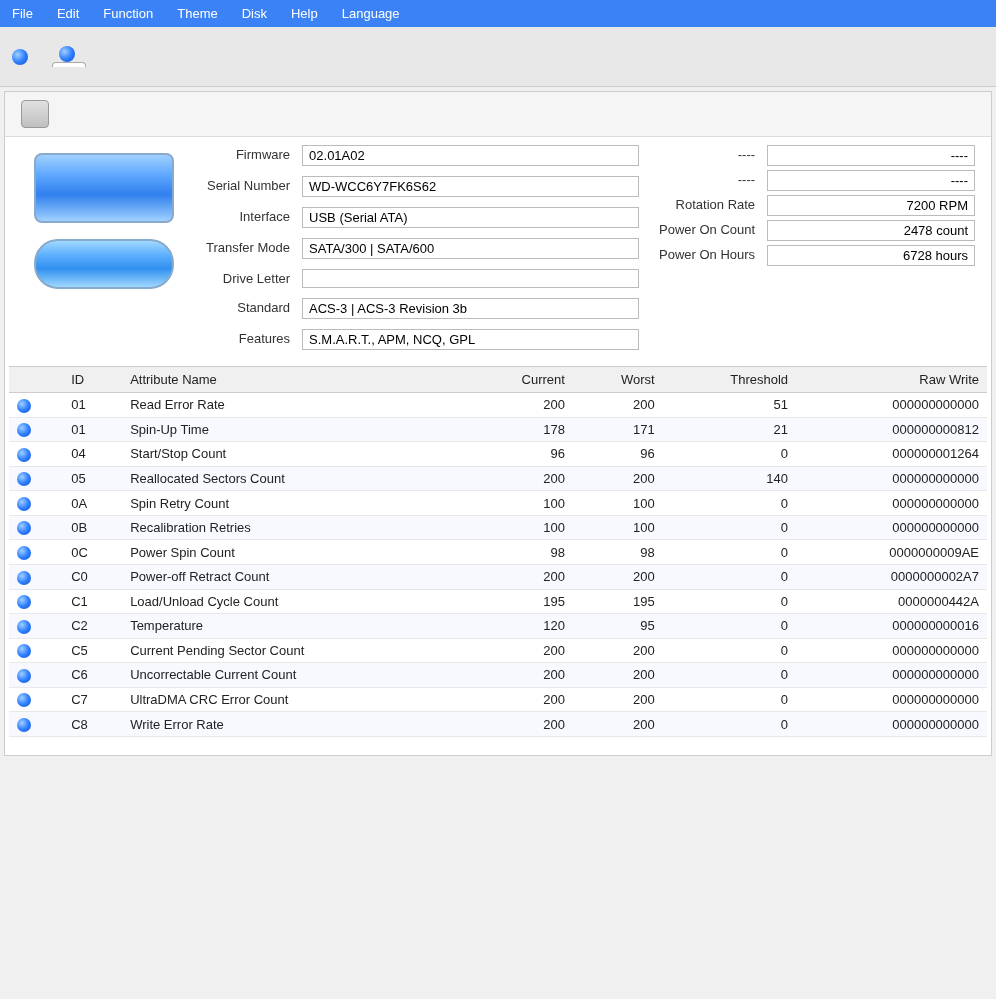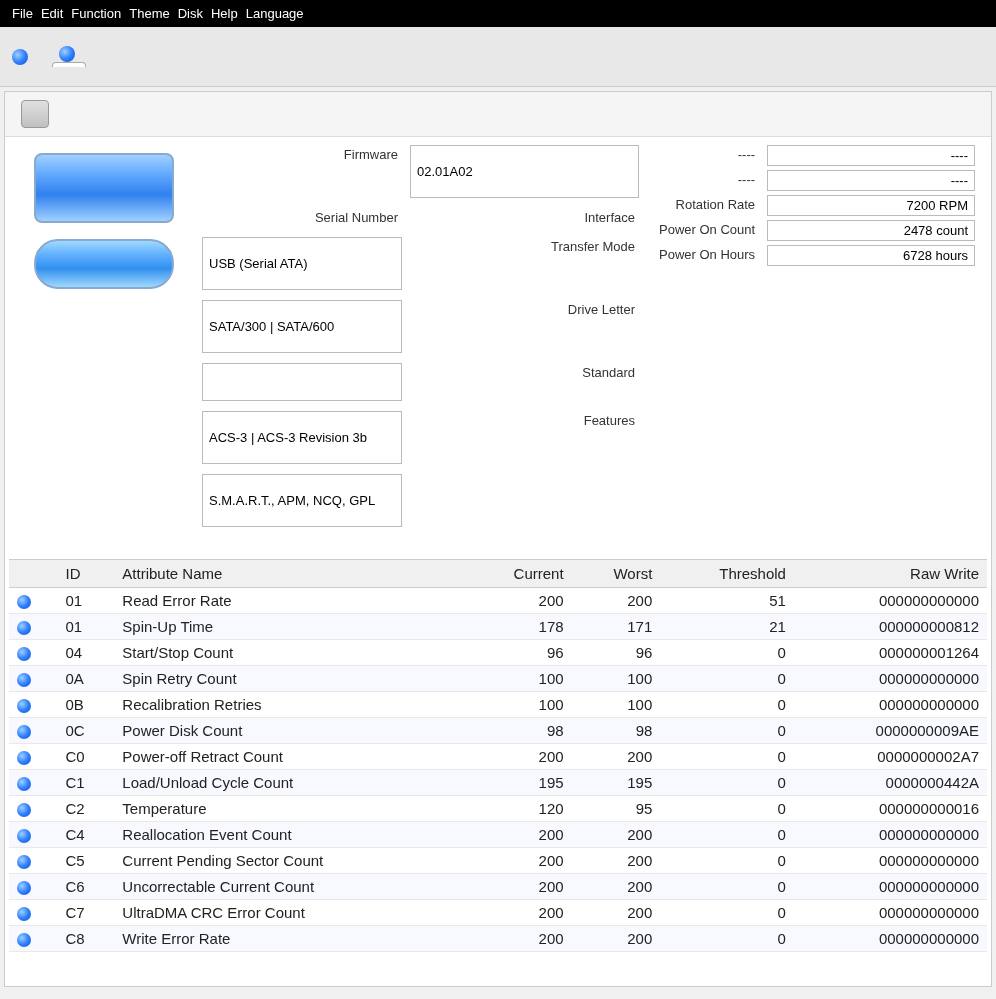--- a/index.html
+++ b/index.html
@@ -7,24 +7,25 @@
       font-family: 'Segoe UI', Tahoma, sans-serif;
       font-size: 13px;
       background: #f0f0f0;
       width: 996px;
       min-height: 999px;
       overflow: hidden;
     }
 
     
     #menubar {
-      background: #000000;
+      background: #3b82f6;
       display: flex;
       align-items: flex-end;
       padding: 4px 8px;
+      gap: 16px;
     }
     .menu-item {
       color: white;
       font-size: 13px;
       cursor: pointer;
       padding: 2px 4px;
     }
 
     
     #topbar {
@@ -166,21 +167,21 @@
     }
     .field-label {
       text-align: right;
       color: #333;
       padding: 2px 4px;
       white-space: nowrap;
     }
     .field-value {
       background: white;
       border: 1px solid #bbb;
-      padding: 18px 6px;
+      padding: 2px 6px;
       color: #000;
       min-width: 200px;
     }
 
     #right-panel {
       width: 320px;
       flex-shrink: 0;
       display: grid;
       grid-template-columns: auto 1fr;
       gap: 4px 8px;
@@ -196,23 +197,23 @@
     .right-field-value {
       background: white;
       border: 1px solid #bbb;
       padding: 2px 6px;
       text-align: right;
     }
 
     
     #smart-table {
       width: calc(100% - 8px);
-      margin: 24px 4px;
+      margin: 8px 4px;
       border-collapse: collapse;
-      font-size: 15px;
+      font-size: 13px;
     }
     #smart-table thead tr {
       background: #f0f0f0;
       border-top: 1px solid #ccc;
       border-bottom: 1px solid #ccc;
     }
     #smart-table thead th {
       padding: 5px 8px;
       text-align: left;
       font-weight: normal;
@@ -282,20 +283,21 @@
       <div id="health-label"></div>
       <div class="health-badge"></div>
       <div id="temp-label"></div>
       <div class="temp-badge"></div>
     </div>
 
     <div id="center-panel">
     <div class="field-label">Firmware</div>
         <div class="field-value">02.01A02</div>
         <div class="field-label">Serial Number</div>
+        <div class="field-value">WD-WCC6Y7FK6S62</div>
         <div class="field-label">Interface</div>
         <div class="field-value">USB (Serial ATA)</div>
         <div class="field-label">Transfer Mode</div>
         <div class="field-value">SATA/300 | SATA/600</div>
         <div class="field-label">Drive Letter</div>
         <div class="field-value"></div>
         <div class="field-label">Standard</div>
         <div class="field-value">ACS-3 | ACS-3 Revision 3b</div>
         <div class="field-label">Features</div>
         <div class="field-value">S.M.A.R.T., APM, NCQ, GPL</div>
@@ -351,40 +353,49 @@
           <td><span class="row-icon"></span></td>
           <td>04</td>
           <td class="attr-name">Start/Stop Count</td>
           <td class="right">96</td>
           <td class="right">96</td>
           <td class="right">0</td>
           <td class="right">000000001264</td>
         </tr>
         <tr>
           <td><span class="row-icon"></span></td>
+          <td>05</td>
+          <td class="attr-name">Reallocated Sectors Count</td>
+          <td class="right">200</td>
+          <td class="right">200</td>
+          <td class="right">140</td>
+          <td class="right">000000000000</td>
+        </tr>
+        <tr>
+          <td><span class="row-icon"></span></td>
           <td>0A</td>
           <td class="attr-name">Spin Retry Count</td>
           <td class="right">100</td>
           <td class="right">100</td>
           <td class="right">0</td>
           <td class="right">000000000000</td>
         </tr>
         <tr>
           <td><span class="row-icon"></span></td>
           <td>0B</td>
           <td class="attr-name">Recalibration Retries</td>
           <td class="right">100</td>
           <td class="right">100</td>
           <td class="right">0</td>
           <td class="right">000000000000</td>
         </tr>
         <tr>
           <td><span class="row-icon"></span></td>
           <td>0C</td>
-          <td class="attr-name">Power Disk Count</td>
+          <td class="attr-name">Power Spin Count</td>
           <td class="right">98</td>
           <td class="right">98</td>
           <td class="right">0</td>
           <td class="right">0000000009AE</td>
         </tr>
         <tr>
           <td><span class="row-icon"></span></td>
           <td>C0</td>
           <td class="attr-name">Power-off Retract Count</td>
           <td class="right">200</td>
@@ -405,29 +416,20 @@
           <td><span class="row-icon"></span></td>
           <td>C2</td>
           <td class="attr-name">Temperature</td>
           <td class="right">120</td>
           <td class="right">95</td>
           <td class="right">0</td>
           <td class="right">000000000016</td>
         </tr>
         <tr>
           <td><span class="row-icon"></span></td>
-          <td>C4</td>
-          <td class="attr-name">Reallocation Event Count</td>
-          <td class="right">200</td>
-          <td class="right">200</td>
-          <td class="right">0</td>
-          <td class="right">000000000000</td>
-        </tr>
-        <tr>
-          <td><span class="row-icon"></span></td>
           <td>C5</td>
           <td class="attr-name">Current Pending Sector Count</td>
           <td class="right">200</td>
           <td class="right">200</td>
           <td class="right">0</td>
           <td class="right">000000000000</td>
         </tr>
         <tr>
           <td><span class="row-icon"></span></td>
           <td>C6</td>

